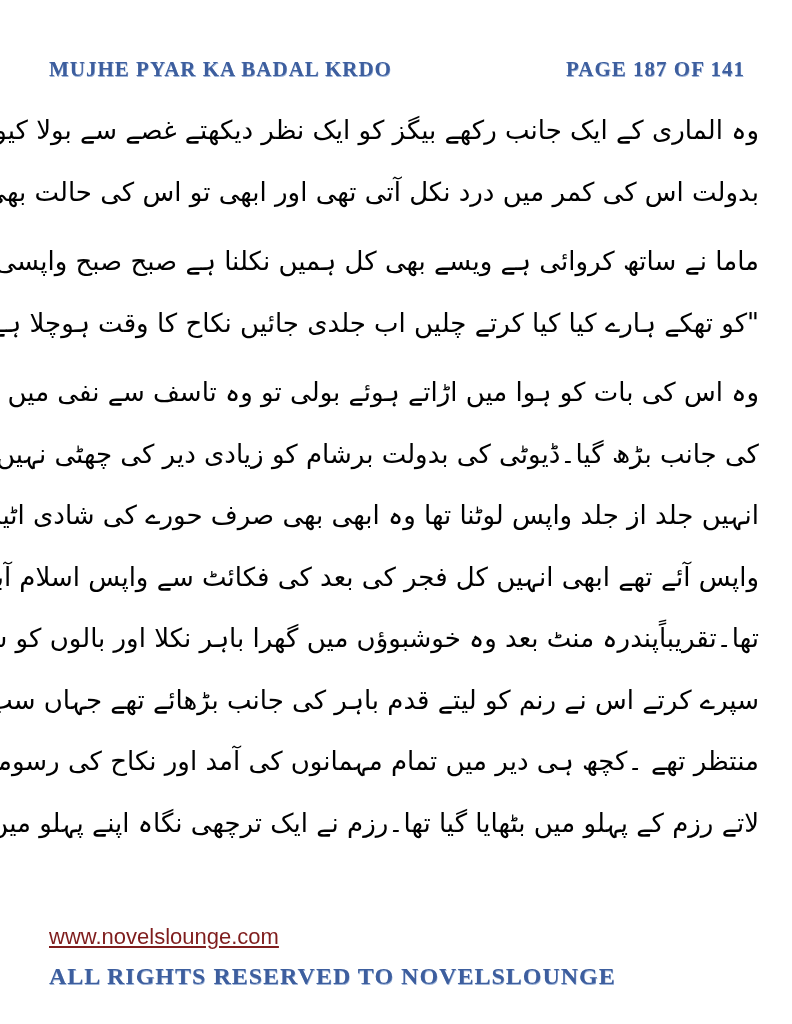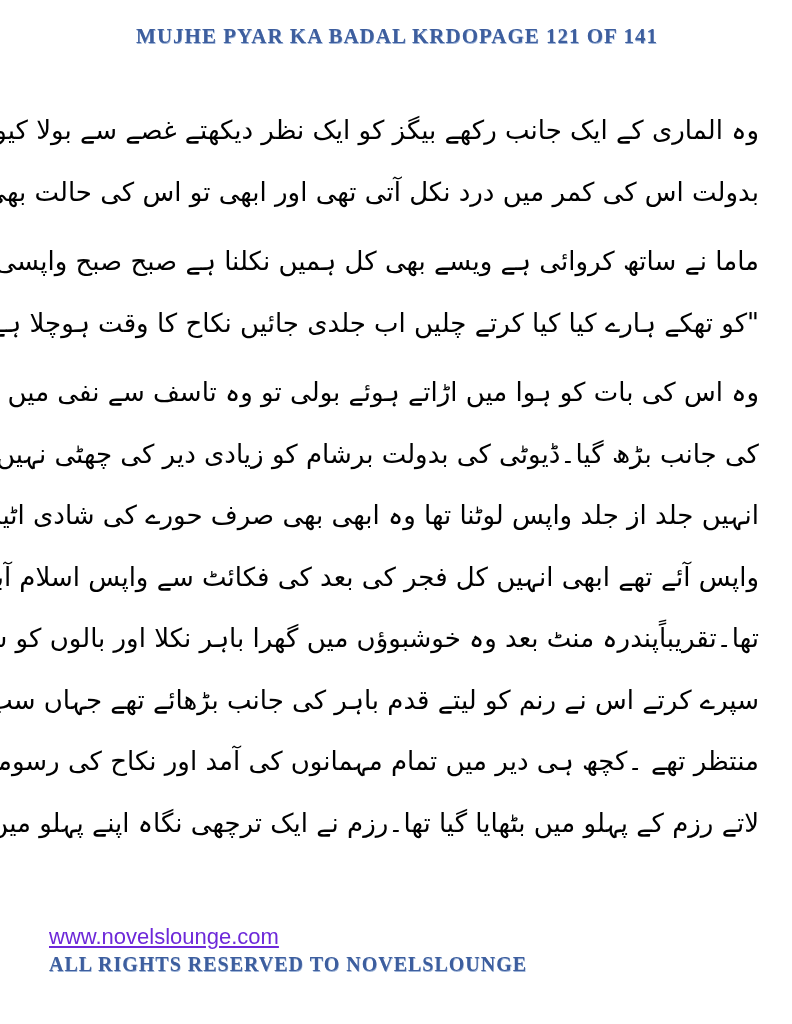--- a/index.html
+++ b/index.html
@@ -9,25 +9,25 @@
     height: 1024px;
     margin: 0 auto;
     background: #ffffff;
     overflow: hidden;
     box-sizing: border-box;
   }
 
   
   .header {
     position: absolute;
-    top: 23px;
+    top: 56px;
     left: 49px;
     right: 47px;
     display: flex;
-    justify-content: center;
+    justify-content: space-between;
     align-items: flex-start;
   }
   .deco {
     font-family: "Liberation Serif", serif;
     font-weight: 700;
     color: #3d5e9e;
     letter-spacing: 1px;
     text-shadow: 0.5px 0.5px 0 #9db4d8;
   }
   .header .title-block { line-height: 27px; font-size: 21px; }
@@ -60,40 +60,40 @@
   .footer {
     position: absolute;
     left: 49px;
     top: 924px;
   }
   .site-link {
     display: inline-block;
     font-family: "Liberation Sans", sans-serif;
     font-size: 22px;
     line-height: 26px;
-    color: #6d28d9;
+    color: #7f1d1d;
     text-decoration: underline;
     cursor: pointer;
   }
   .rights {
-    margin-top: 2px;
-    font-size: 20px;
+    margin-top: 14px;
+    font-size: 24px;
     line-height: 25px;
   }
 </style>
 </head>
 <body>
 
 <div class="page">
 
   <div class="header">
     <div class="title-block deco">
       <div>MUJHE PYAR KA BADAL KRDO</div>
     </div>
-    <div class="page-info deco">PAGE 121 OF 141</div>
+    <div class="page-info deco">PAGE 187 OF 141</div>
   </div>
 
   <div class="body-text" dir="rtl">
     <div class="para">
       <div class="line">وہ الماری کے ایک جانب رکھے بیگز کو ایک نظر دیکھتے غصے سے بولا کیونکہ زیادہ دیر جھکنے کی</div>
       <div class="line para-last">بدولت اس کی کمر میں درد نکل آتی تھی اور ابھی تو اس کی حالت بھی ایسی تھی ۔</div>
     </div>
     <div class="para">
       <div class="line">ماما نے ساتھ کروائی ہے ویسے بھی کل ہمیں نکلنا ہے صبح صبح واپسی کیلیے ۔آپ رات"</div>
       <div class="line para-last">"کو تھکے ہارے کیا کیا کرتے چلیں اب جلدی جائیں نکاح کا وقت ہوچلا ہے ۔</div>

